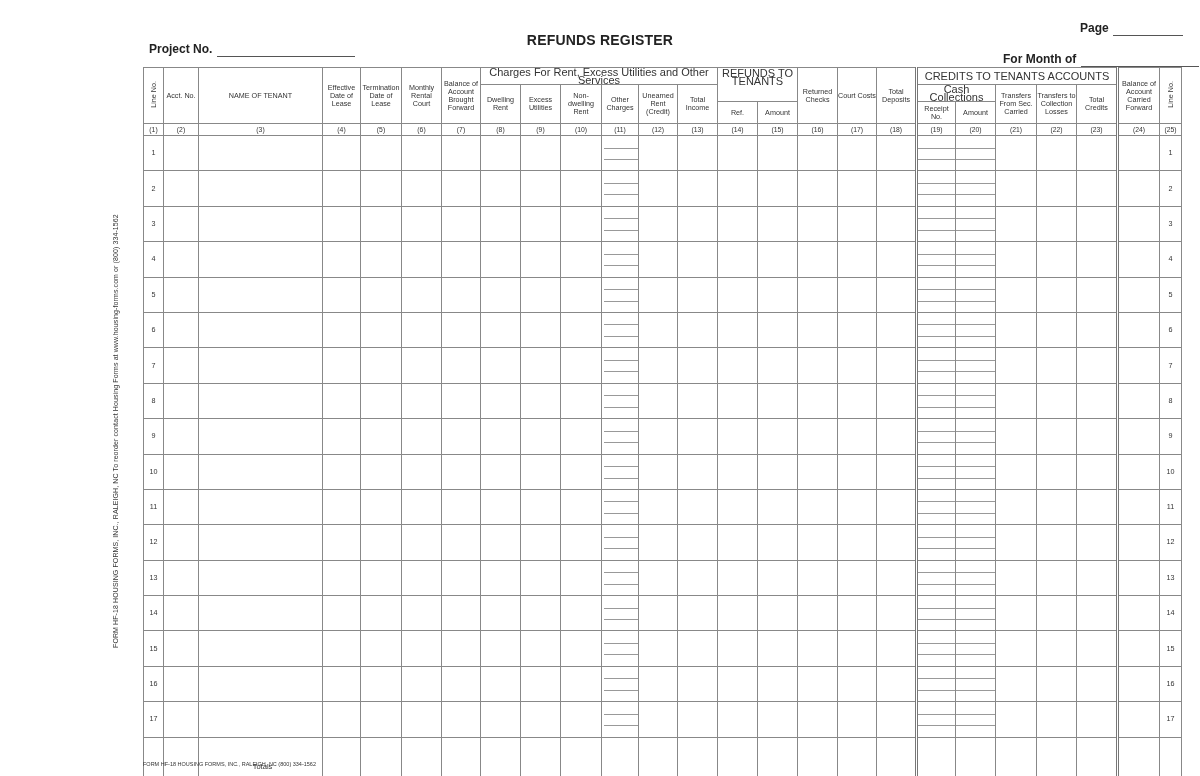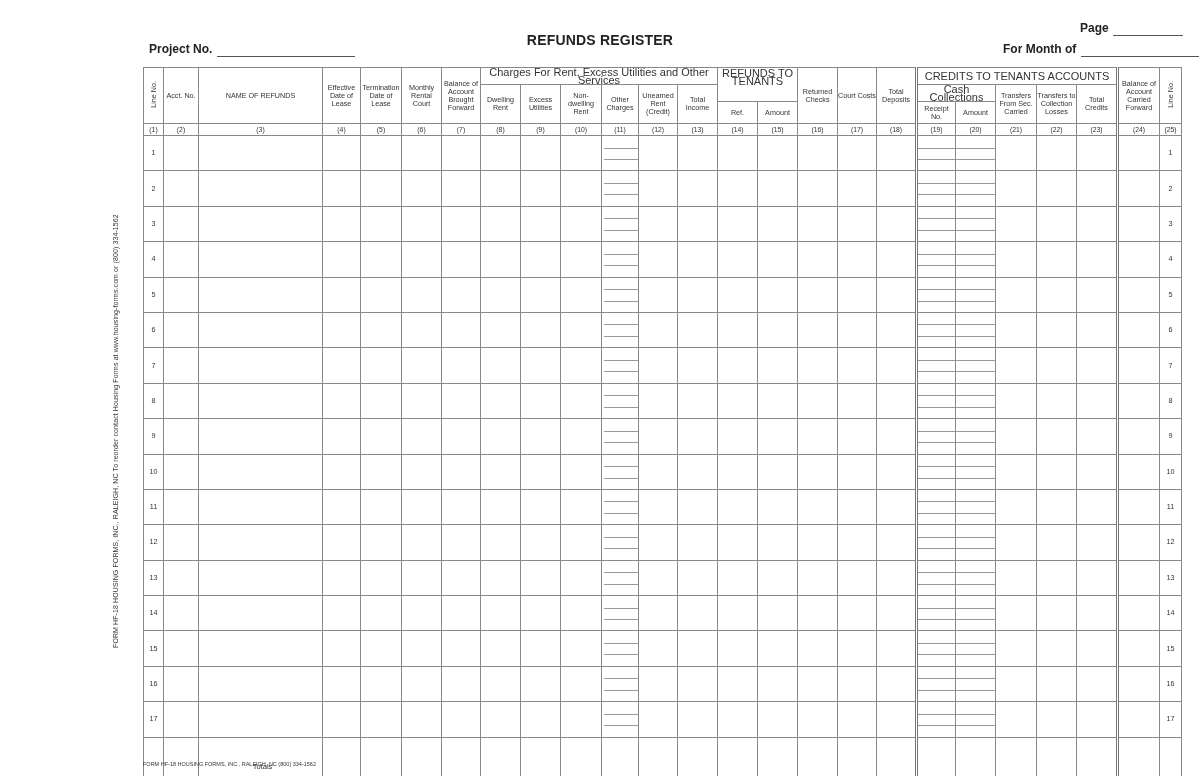--- a/index.html
+++ b/index.html
@@ -36,21 +36,21 @@
 <div class="abs" style="left:149px; top:39px;">
   <span class="hdr-label">Project No.</span>
   <span class="hdr-line" style="width:138px;"></span>
 </div>
 
 <div class="abs" style="left:1080px; top:18px;">
   <span class="hdr-label">Page</span>
   <span class="hdr-line" style="width:70px;"></span>
 </div>
 
-<div class="abs" style="left:991px; top:39px;padding-left:12px;">
+<div class="abs" style="left:991px; top:49px;padding-left:12px;">
   <span class="hdr-label">For Month of</span>
   <span class="hdr-line" style="width:118px;"></span>
 </div>
 
 <div class="abs vtext">FORM HF-18    HOUSING FORMS, INC., RALEIGH, NC      To reorder contact Housing Forms at www.housing-forms.com or (800) 334-1562</div>
 
 <table class="reg" id="reg">
   <colgroup>
     <col style="width:20px">
       <col style="width:35px">
@@ -75,21 +75,21 @@
     <col style="width:41px">
       <col style="width:40px">
       <col style="width:41px">
       <col style="width:42px">
       <col style="width:22px">
   </colgroup>
   <thead>
     <tr>
       <th rowspan="3"><span class="rot">Line No.</span></th>
       <th rowspan="3">Acct. No.</th>
-      <th rowspan="3">NAME OF REFUNDS</th>
+      <th rowspan="3">NAME OF TENANT</th>
       <th rowspan="3">Effective Date of Lease</th>
       <th rowspan="3">Termination Date of Lease</th>
       <th rowspan="3">Monthly Rental Court</th>
       <th rowspan="3">Balance of Account Brought Forward</th>
       <th colspan="6" class="grp">Charges For Rent, Excess Utilities and Other Services</th>
       <th colspan="2" rowspan="2" class="grp" style="height:20px; vertical-align:top; padding-top:1px;text-align:center;">REFUNDS TO TENANTS</th>
       <th rowspan="3">Returned Checks</th>
       <th rowspan="3">Court Costs</th>
       <th rowspan="3" class="dbl-r">Total Deposits</th>
       <th colspan="5" class="grp dbl-r">CREDITS TO TENANTS ACCOUNTS</th>

